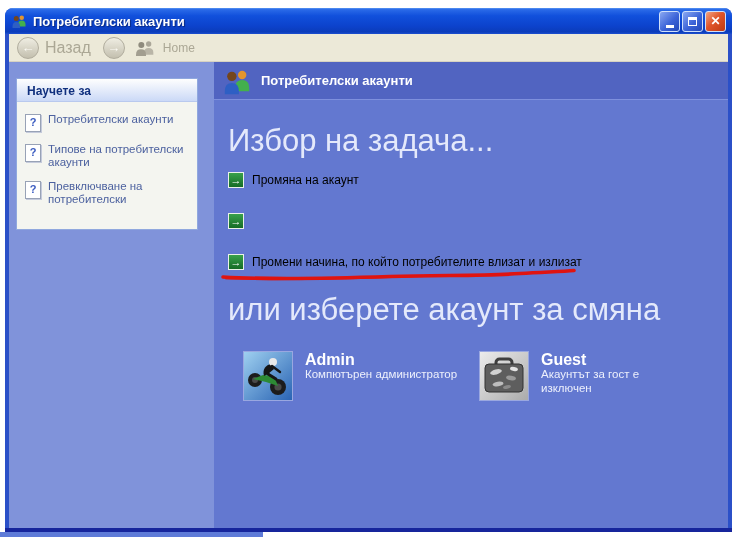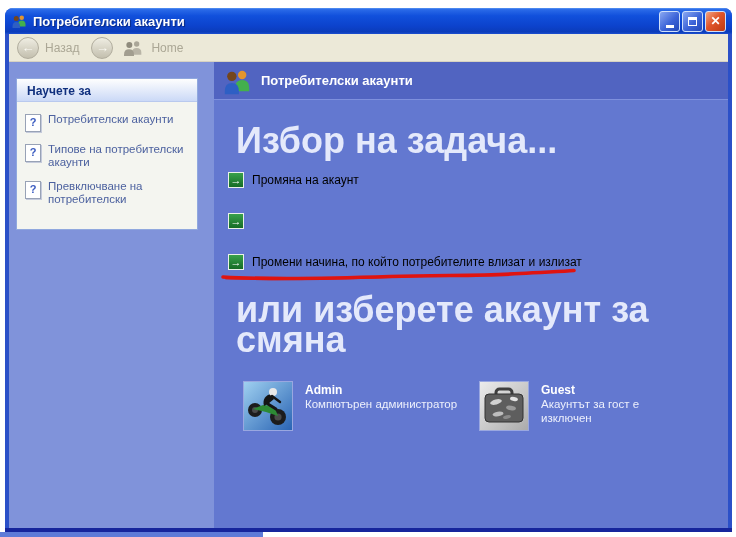--- a/index.html
+++ b/index.html
@@ -36,21 +36,21 @@
     height:28px; background:#ece9d8; border-bottom:1px solid #d6d2c2;
     display:flex; align-items:center; padding:0 8px; box-sizing:border-box;
   }
   .nav-circle {
     width:22px; height:22px; border-radius:50%;
     background:linear-gradient(180deg,#efede2,#c3bfae);
     border:1px solid #b1ad9e; box-sizing:border-box;
     color:#fbfaf4; display:flex; align-items:center; justify-content:center;
     font-size:13px; font-weight:bold;
   }
-  .nav-label { color:#aba795; font-size:12px; margin:0 12px 0 6px; }
+  .nav-label { color:#aba795; font-size:16px; margin:0 12px 0 6px; }
   .home-group { display:flex; align-items:center; margin-left:10px; }
   .home-label { color:#aba795; font-size:12px; margin-left:6px; }
 
   
   .content { display:flex; height:466px; }
   .leftcol { width:205px; background:#8093da; box-sizing:border-box; padding:16px 0 0 7px; }
   .main { flex:1; background:#6378d0; position:relative; }
 
   
   .side-box { width:182px; background:#f4f5f0; border:1px solid #90a8de; box-sizing:border-box; }
@@ -67,21 +67,21 @@
     color:#3a5bc0; font-weight:bold; font-size:11px; line-height:15px; text-align:center;
     box-shadow:1px 1px 0 #c4cadb; margin-right:7px; margin-top:1px;
   }
   .side-item-label { color:#4c619f; font-size:11.5px; line-height:13px; }
 
   
   .banner { height:38px; background:#5164c1; border-bottom:1px solid #7e90dd; display:flex; align-items:center; padding-left:8px; box-sizing:border-box; }
   .banner-title { color:#fff; font-weight:bold; font-size:13px; margin-left:9px; }
 
   .main-body { padding-left:14px; }
-  .heading { font-size:36px; line-height:30px; font-weight:bold; color:#e4e9fb; margin:8px; }
+  .heading { font-size:31px; line-height:30px; font-weight:normal; color:#e4e9fb; margin:0; }
   .heading-tasks { margin-top:26px; }
   .heading-accounts { margin-top:20px; }
 
   .task-row { display:flex; align-items:center; margin-bottom:25px; position:relative; cursor:pointer; }
   .task-row.first { margin-top:16px; }
   .green-icon {
     width:16px; height:16px; box-sizing:border-box;
     background:linear-gradient(180deg,#39a14b,#156c26);
     border:1px solid #e9f1e9; color:#fff; font-weight:bold; font-size:11px;
     display:flex; align-items:center; justify-content:center; flex:0 0 auto;
@@ -89,21 +89,21 @@
   .task-label { color:#000000; font-size:12px; margin-left:8px; white-space:nowrap; }
 
   .red-underline { position:absolute; left:-8px; top:12px; width:358px; height:16px; pointer-events:none; }
 
   
   .accounts { display:flex; margin:27px 0 0 16px; }
   .account-tile { display:flex; align-items:flex-start; cursor:pointer; }
   .account-tile.admin { width:236px; }
   .account-pic { width:48px; height:48px; flex:0 0 auto; box-shadow:0 0 0 1px rgba(255,255,255,0.35); }
   .account-text { margin-left:13px; padding-top:1px; }
-  .account-name { color:#fff; font-weight:bold; font-size:12px; line-height:14px; }
+  .account-name { color:#fff; font-weight:bold; font-size:16px; line-height:14px; }
   .account-line { color:#edf0fc; font-size:11.5px; line-height:14px; }
   .account-line.wrap { width:125px; }
 
   
   .artifact-strip { position:absolute; left:0; top:532px; width:263px; height:5px; background:#5e7bd8; }
 </style>
 </head>
 <body>
 
 <div class="window">

